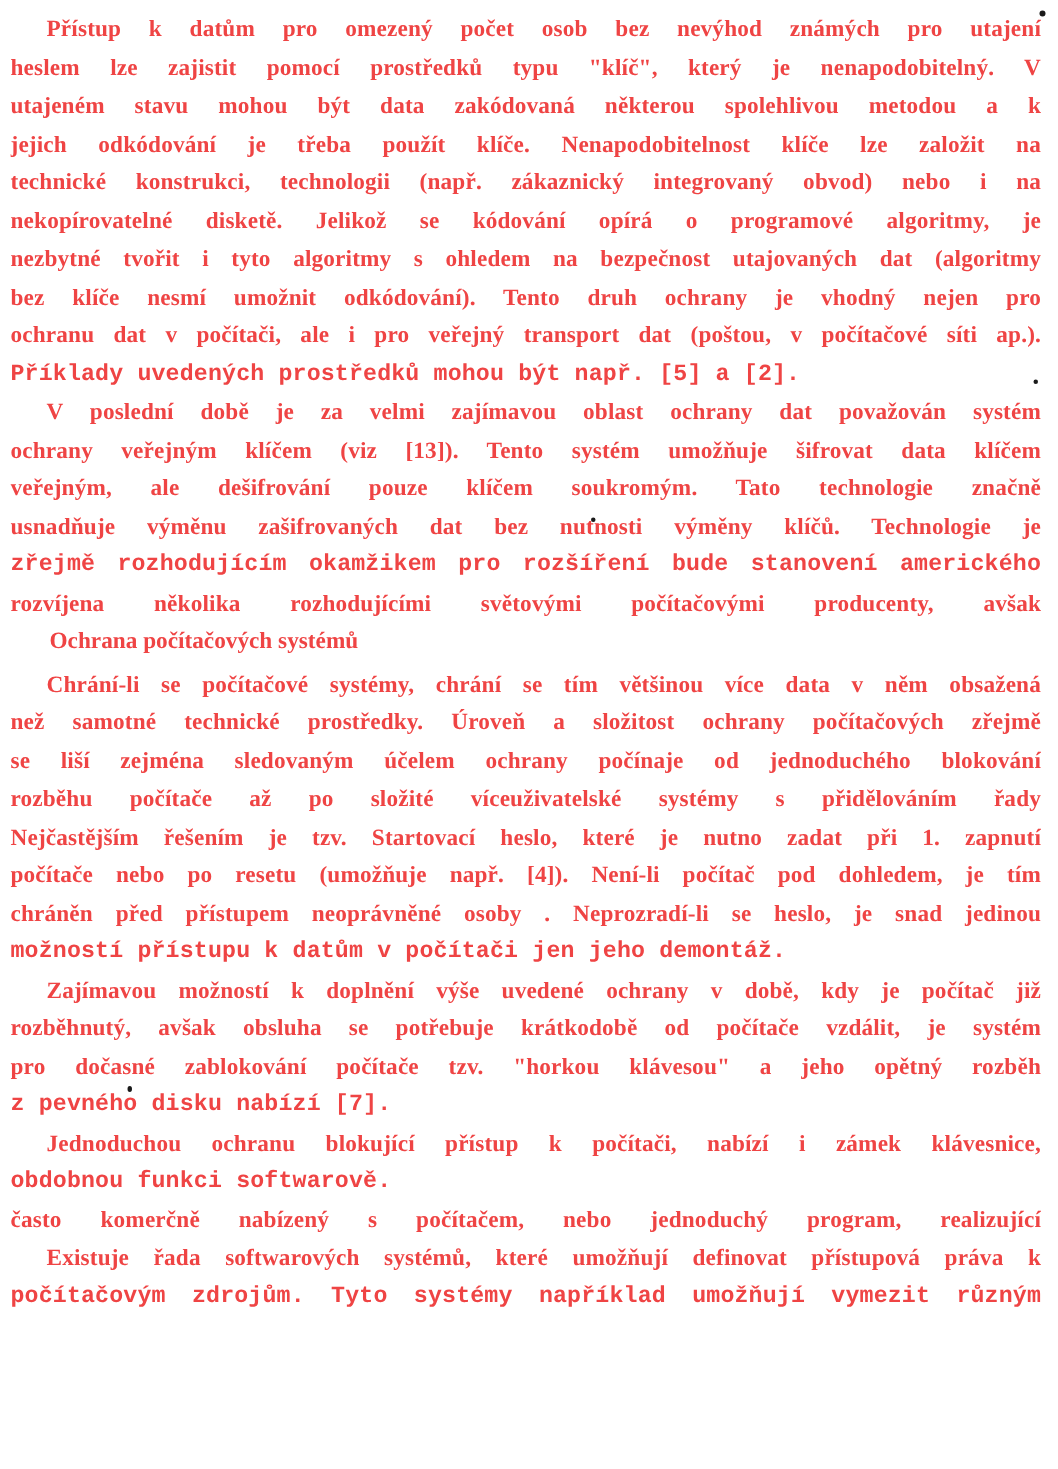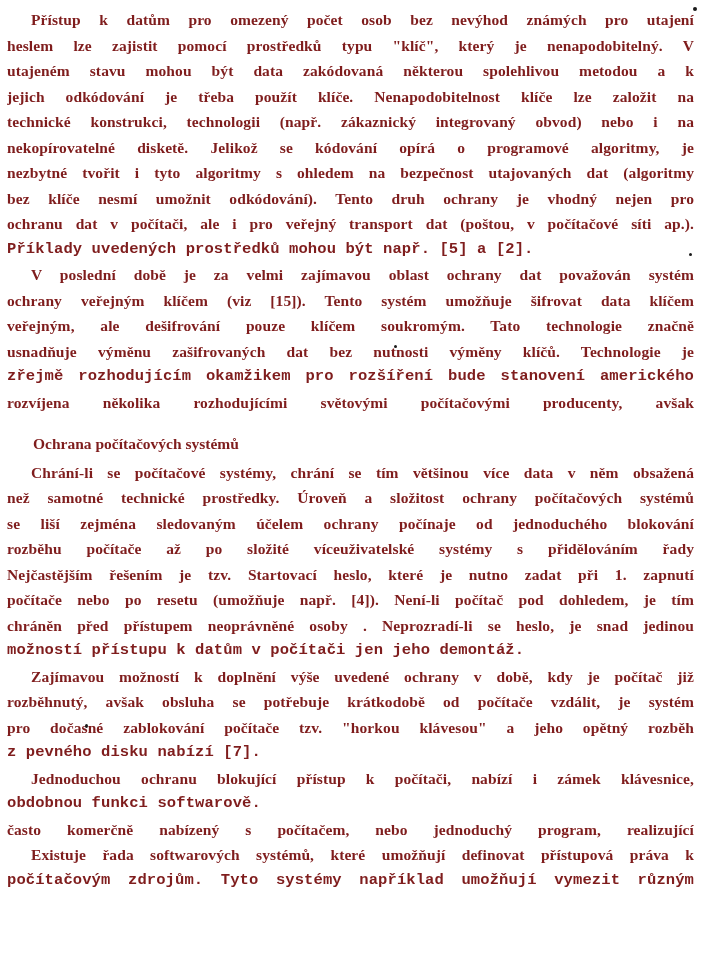--- a/index.html
+++ b/index.html
@@ -14,21 +14,21 @@
     position: relative;
   }
   .page {
     box-sizing: border-box;
     width: 705px;
     height: 979px;
     padding: 7px 11px 0 7px;
     font-family: "Liberation Serif", "DejaVu Serif", serif;
     font-weight: bold;
     font-size: 15.5px;
-    color: #7f1d1d;
+    color: #ef4444;
     -webkit-font-smoothing: antialiased;
   }
   .paragraph {
     margin: 0;
   }
   .line {
     line-height: 25.5px;
     height: 25.5px;
     text-align: justify;
     text-align-last: justify;
@@ -39,21 +39,20 @@
   .line.first {
     text-indent: 24px;
   }
   .line.last {
     text-align-last: left; 
     font-family: Liberation Mono, monospace;
   }
   .heading {
     line-height: 25.5px;
     height: 25.5px;
-    margin-top: 16px;
     margin-bottom: 3px;
     padding-left: 26px;
     font-weight: bold;
   }
   
   .speck {
     position: absolute;
     background: #1a1a1a;
     border-radius: 50%;
   }
@@ -73,30 +72,30 @@
       <div class="line">jejich odkódování je třeba použít klíče. Nenapodobitelnost klíče lze založit na</div>
       <div class="line">technické konstrukci, technologii (např. zákaznický integrovaný obvod) nebo i na</div>
       <div class="line">nekopírovatelné disketě. Jelikož se kódování opírá o programové algoritmy, je</div>
       <div class="line">nezbytné tvořit i tyto algoritmy s ohledem na bezpečnost utajovaných dat (algoritmy</div>
       <div class="line">bez klíče nesmí umožnit odkódování). Tento druh ochrany je vhodný nejen pro</div>
       <div class="line">ochranu dat v počítači, ale i pro veřejný transport dat (poštou, v počítačové síti ap.).</div>
       <div class="line last">Příklady uvedených prostředků mohou být např. [5] a [2].</div>
     </div>
     <div class="paragraph">
       <div class="line first">V poslední době je za velmi zajímavou oblast ochrany dat považován systém</div>
-      <div class="line">ochrany veřejným klíčem (viz [15]). Tento systém umožňuje šifrovat data klíčem</div>
+      <div class="line">ochrany veřejným klíčem (viz [13]). Tento systém umožňuje šifrovat data klíčem</div>
       <div class="line">veřejným, ale dešifrování pouze klíčem soukromým. Tato technologie značně</div>
       <div class="line">usnadňuje výměnu zašifrovaných dat bez nutnosti výměny klíčů. Technologie je</div>
       <div class="line last">zřejmě rozhodujícím okamžikem pro rozšíření bude stanovení amerického standardu.</div>
       <div class="line">rozvíjena několika rozhodujícími světovými počítačovými producenty, avšak</div>
     </div>
     <div class="heading">Ochrana počítačových systémů</div>
     <div class="paragraph">
       <div class="line first">Chrání-li se počítačové systémy, chrání se tím většinou více data v něm obsažená</div>
-      <div class="line">než samotné technické prostředky. Úroveň a složitost ochrany počítačových systémů</div>
+      <div class="line">než samotné technické prostředky. Úroveň a složitost ochrany počítačových zřejmě</div>
       <div class="line">se liší zejména sledovaným účelem ochrany počínaje od jednoduchého blokování</div>
       <div class="line">rozběhu počítače až po složité víceuživatelské systémy s přidělováním řady</div>
     </div>
     <div class="paragraph">
       <div class="line">Nejčastějším řešením je tzv. Startovací heslo, které je nutno zadat při 1. zapnutí</div>
       <div class="line">počítače nebo po resetu (umožňuje např. [4]). Není-li počítač pod dohledem, je tím</div>
       <div class="line">chráněn před přístupem neoprávněné osoby . Neprozradí-li se heslo, je snad jedinou</div>
       <div class="line last">možností přístupu k datům v počítači jen jeho demontáž.</div>
     </div>
     <div class="paragraph">

